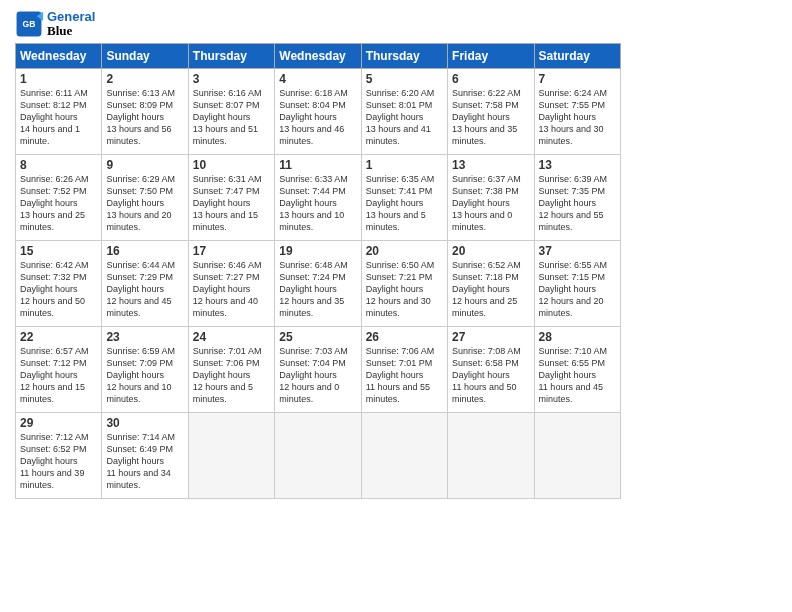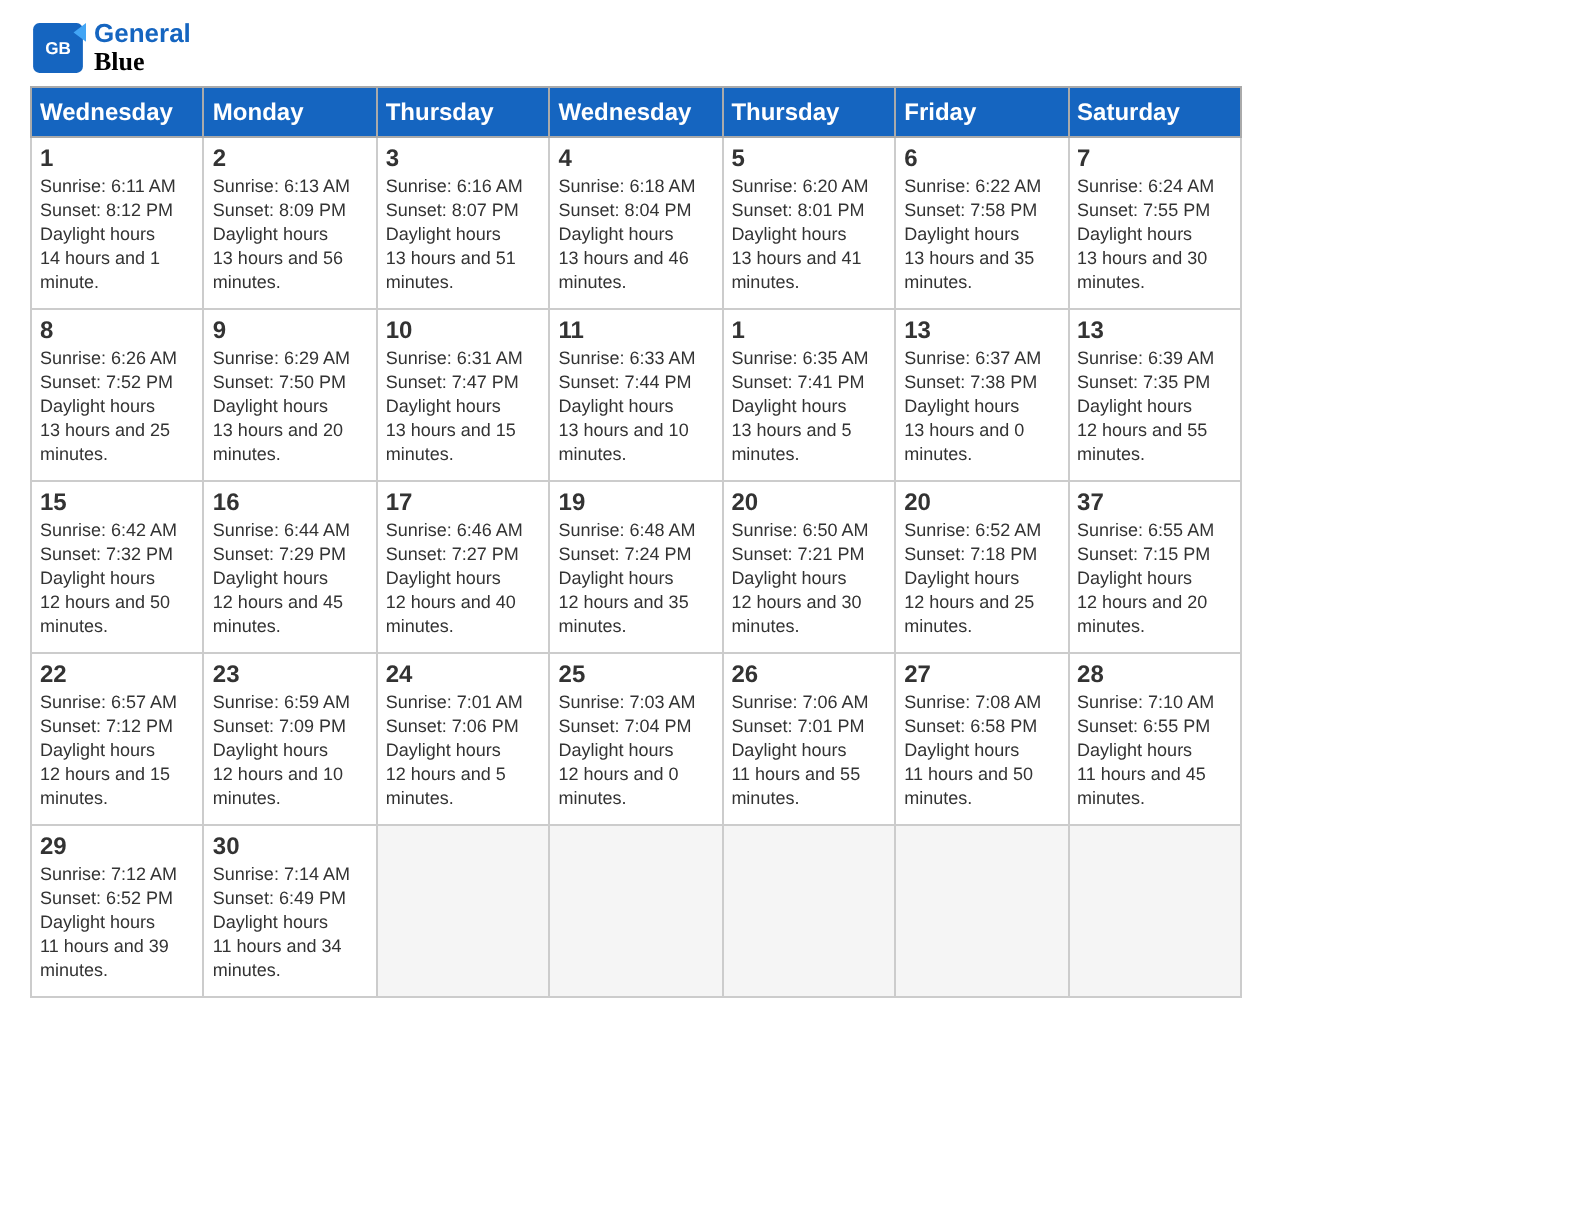--- a/index.html
+++ b/index.html
@@ -107,21 +107,21 @@
     <div class="title-block">
       <div class="month-title"></div>
       <div class="location"></div>
     </div>
   </div>
 
   <table>
     <thead>
       <tr id="dow-row">
           <th>Wednesday</th>
-          <th>Monday</th>
+          <th>Sunday</th>
           <th>Thursday</th>
           <th>Wednesday</th>
           <th>Thursday</th>
           <th>Friday</th>
           <th>Saturday</th>
         </tr>
     </thead>
     <tbody id="cal-body">
         <tr>
           <td>

